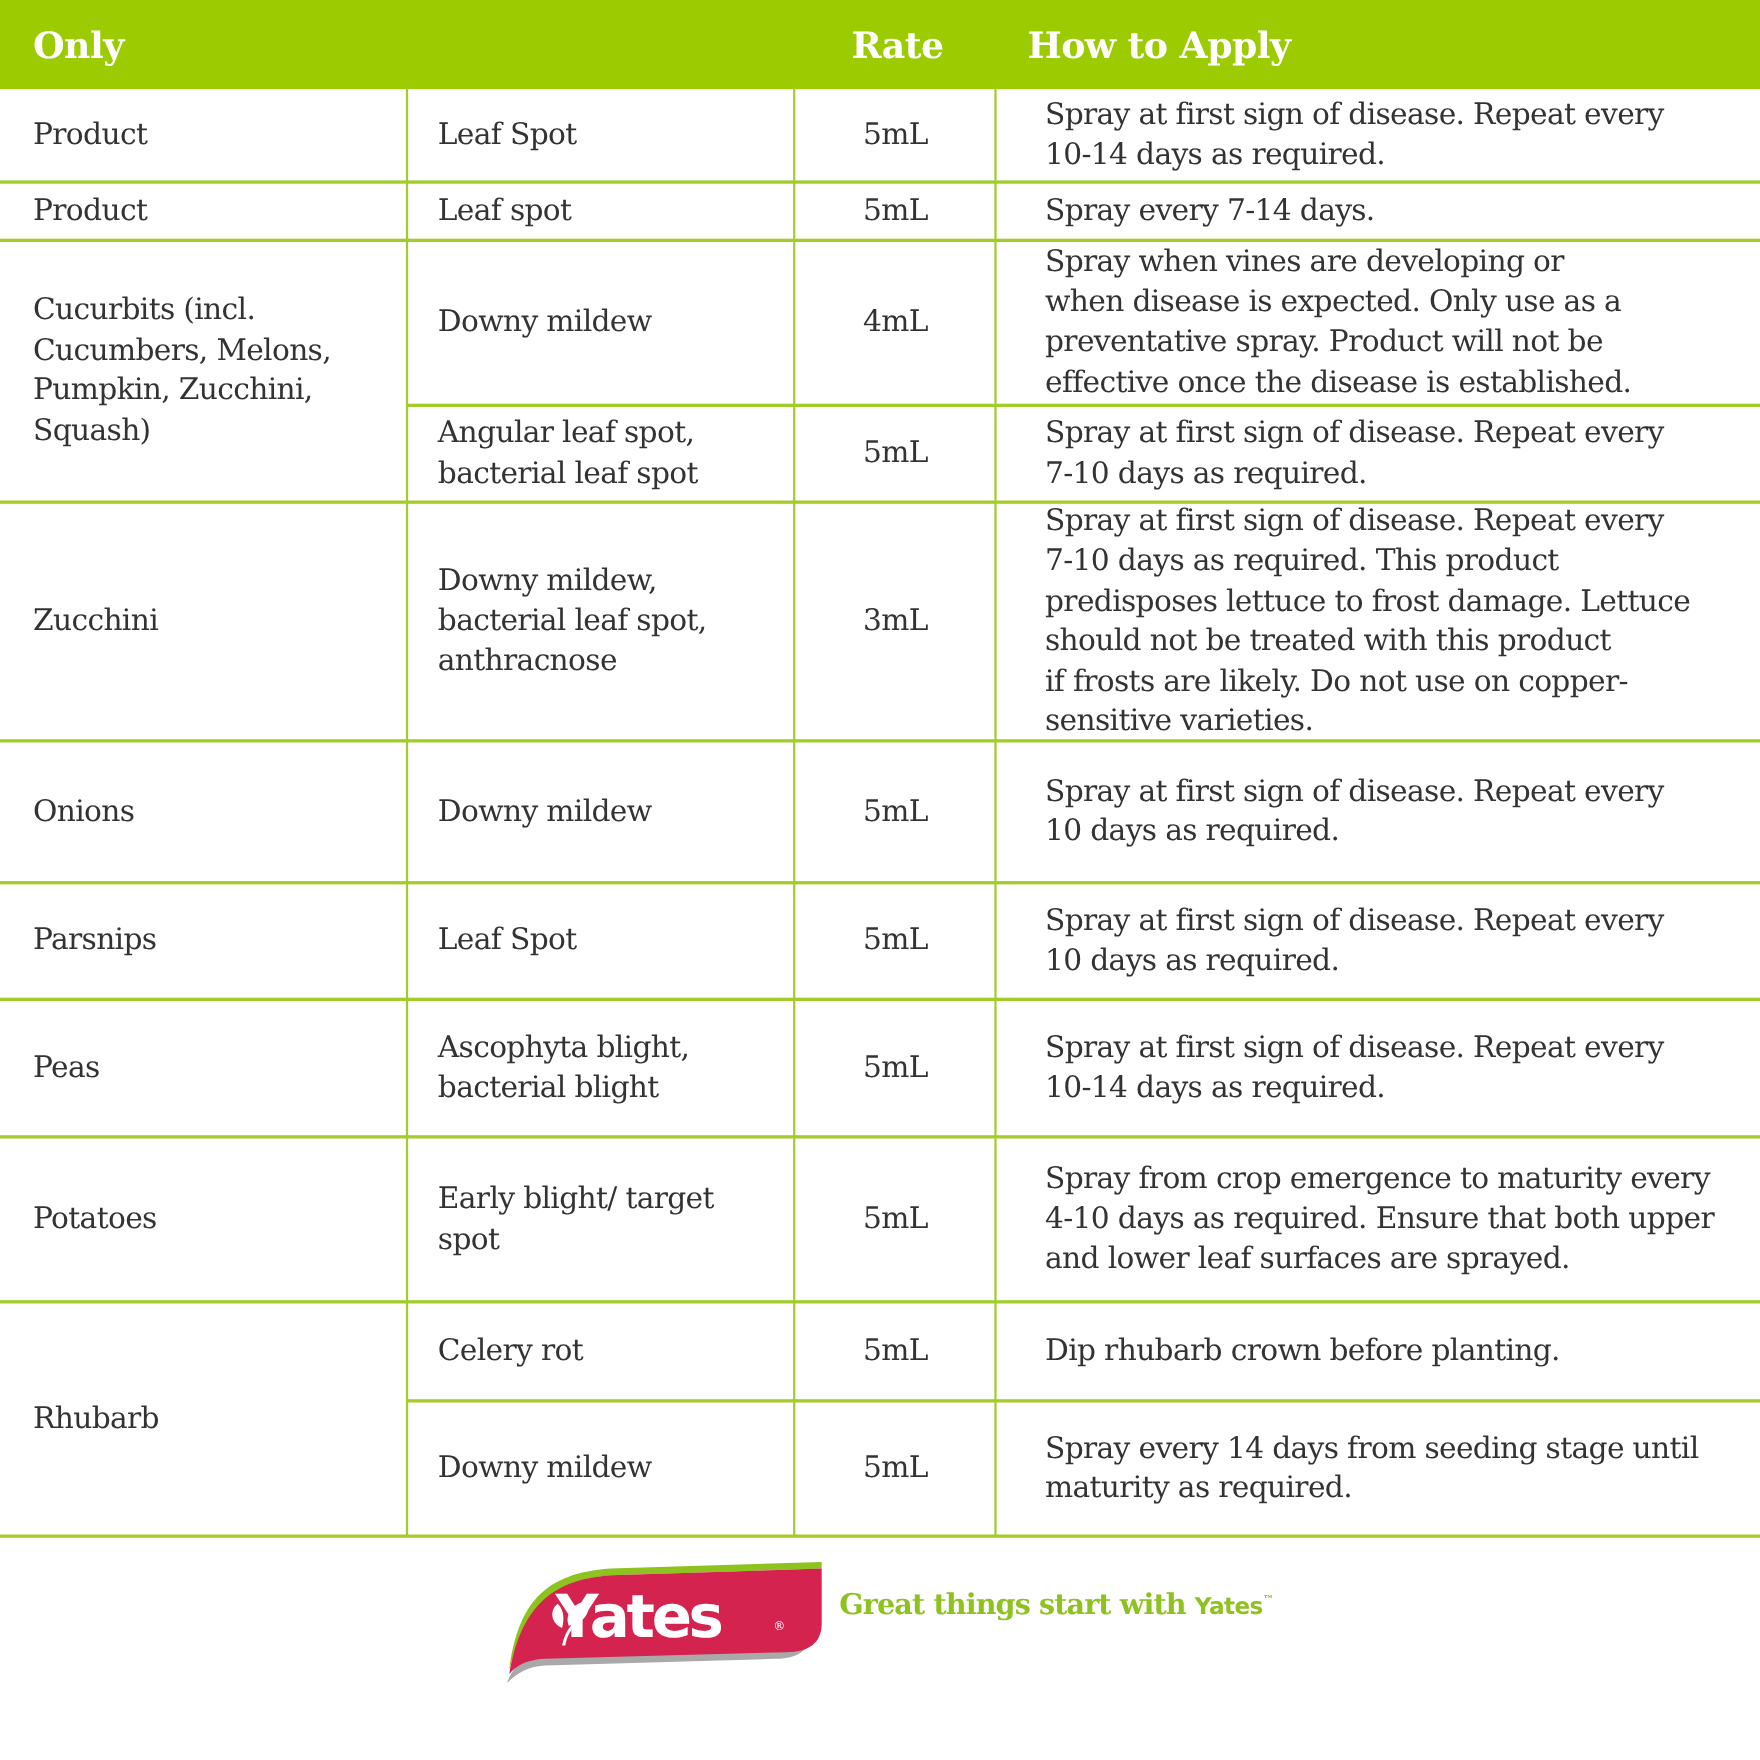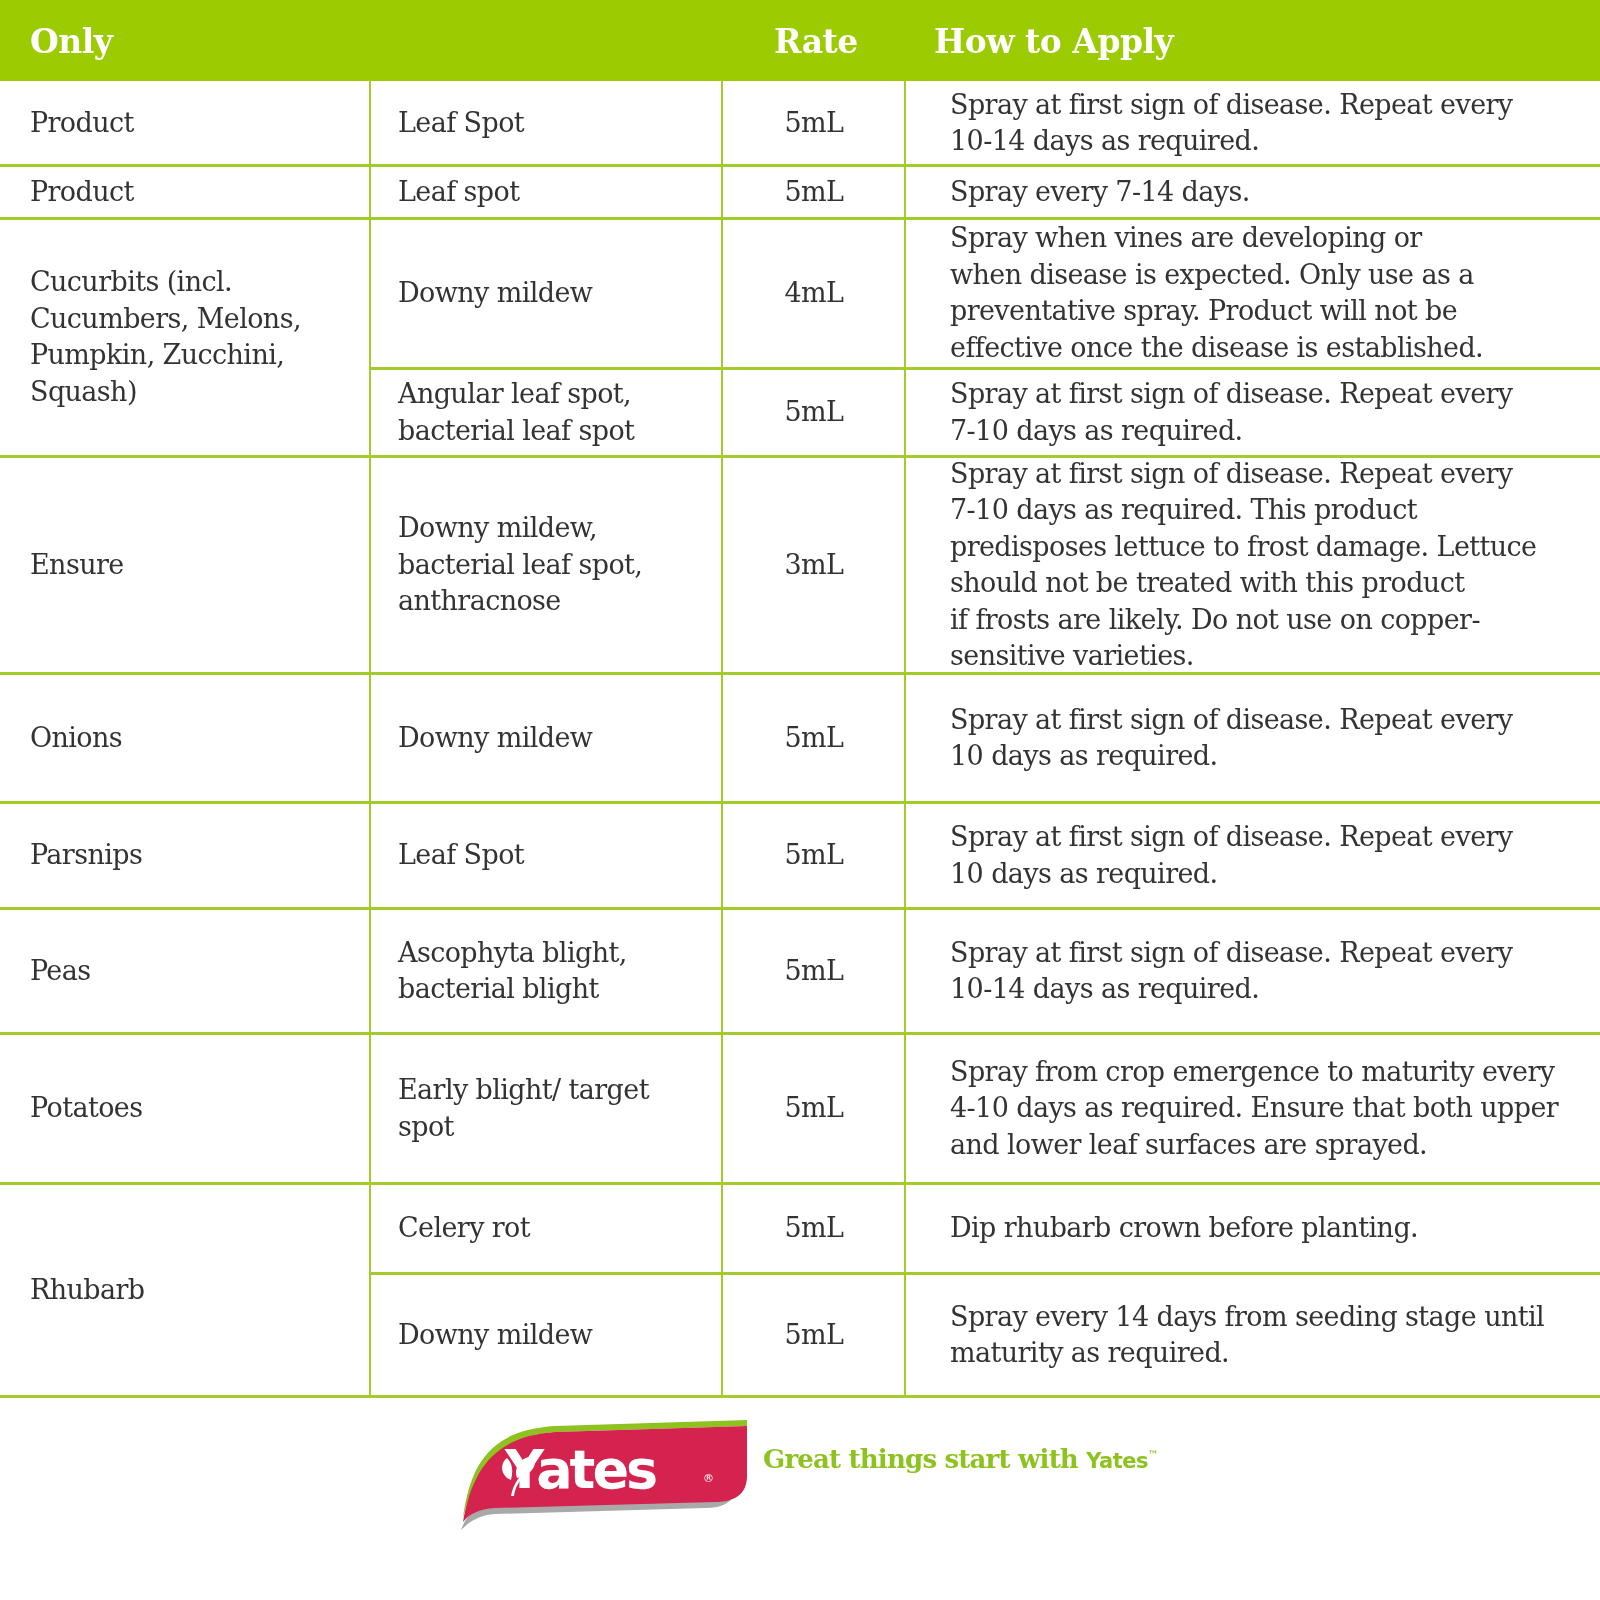--- a/index.html
+++ b/index.html
@@ -122,21 +122,21 @@
         <span>5mL</span>
       </div>
     <div class="cell apply" style="top:369px;height:87px">
         <span>Spray at first sign of disease. Repeat every
 7-10 days as required.</span>
       </div>
   </div>
 
   <div>
     <div class="cell plant" style="top:457px;height:216px">
-        <span>Ensure</span>
+        <span>Zucchini</span>
       </div>
     <div class="cell disease" style="top:457px;height:216px">
         <span>Downy mildew,
 bacterial leaf spot,
 anthracnose</span>
       </div>
     <div class="cell rate" style="top:457px;height:216px">
         <span>3mL</span>
       </div>
     <div class="cell apply" style="top:457px;height:216px">

